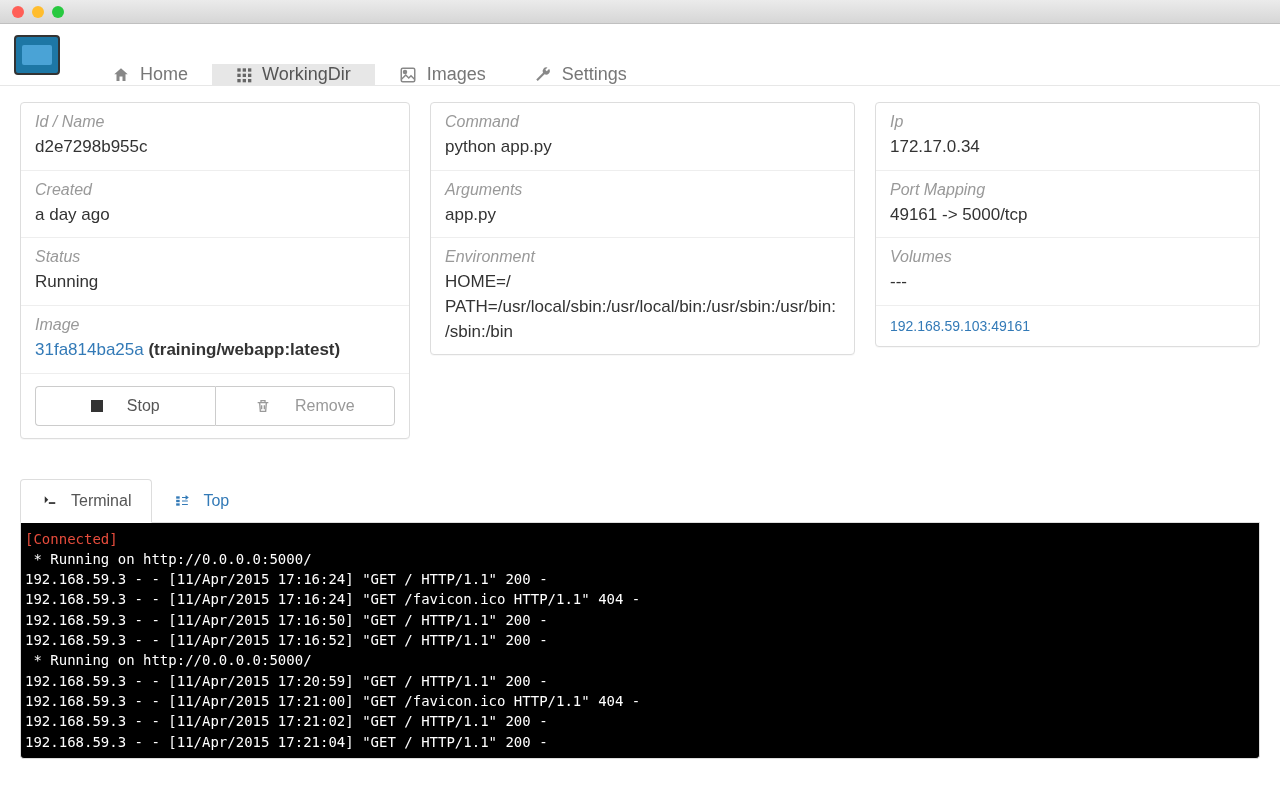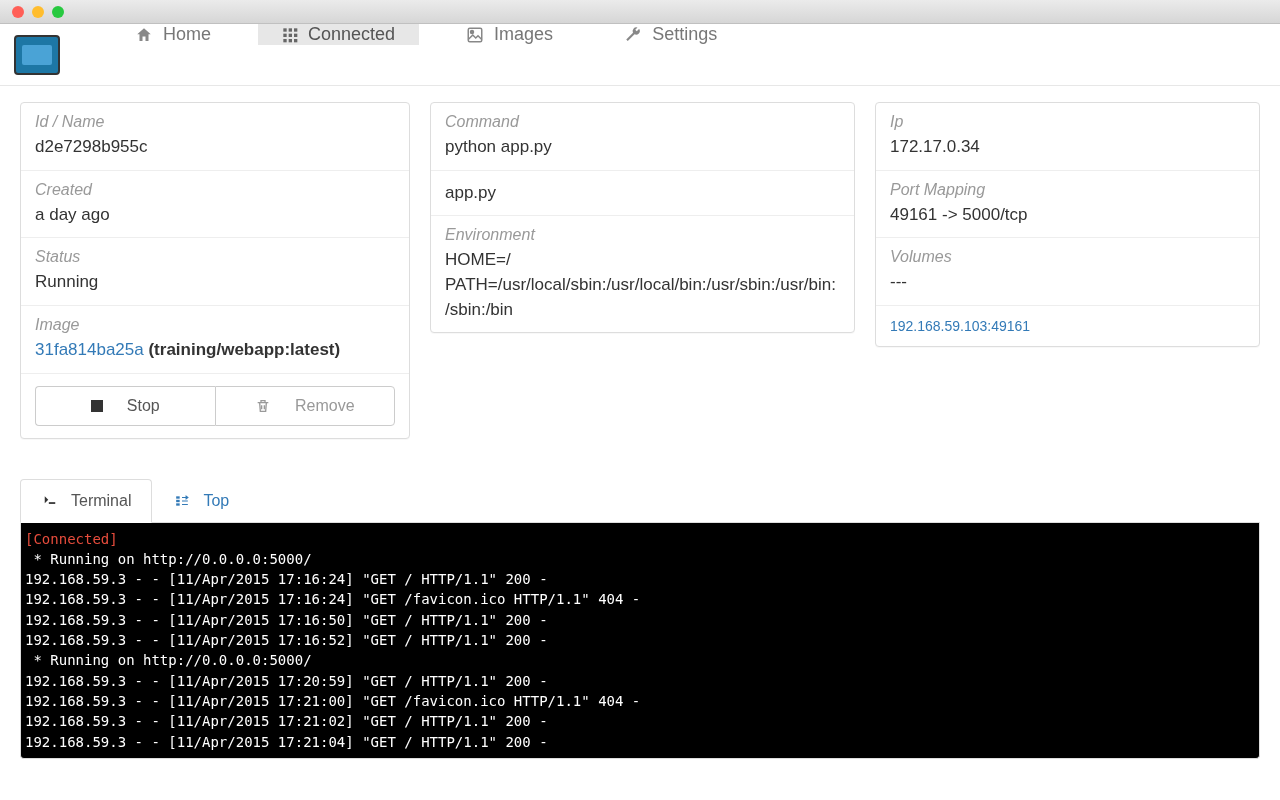--- a/index.html
+++ b/index.html
@@ -2,21 +2,21 @@
 <html><head>
   <meta charset="utf-8">
   <style>
     * { margin: 0; padding: 0; box-sizing: border-box; }
     body { font-family: "Helvetica Neue", Helvetica, Arial, sans-serif; background: #fff; color: #333; font-size: 14px; }
     .titlebar { height: 24px; background: linear-gradient(#ebebeb,#d6d6d6); border-bottom:1px solid #c0c0c0; display:flex; align-items:center; padding-left:12px; gap:8px;}
     .dot{width:12px;height:12px;border-radius:50%;}
     .red{background:#ff5f57;}
     .yellow{background:#ffbd2e;}
     .green{background:#28c940;}
-    .navbar{height:62px;background:#fff;border-bottom:1px solid #e7e7e7;display:flex;align-items:flex-start;padding-left:14px;gap:23px;}
+    .navbar{height:62px;background:#fff;border-bottom:1px solid #e7e7e7;display:flex;align-items:flex-end;padding-left:14px;}
     .logo{width:46px;height:40px;align-self:center;margin-right:28px;background:#1d77a5;border:2px solid #333;border-radius:4px;display:flex;align-items:center;justify-content:center;position:relative;}
     .logo::after{content:"";position:absolute;width:30px;height:20px;background:#4aa3d6;border-radius:2px;}
     .navitem{display:flex;align-items:center;gap:10px;padding:0 24px;color:#777;font-size:18px;cursor:pointer;}
     .navitem.active{background:#e7e7e7;color:#555;}
     .content{padding:16px 20px;display:flex;gap:20px;align-items:flex-start;}
     .panel{border:1px solid #ddd;border-radius:4px;background:#fff;flex:1;box-shadow:0 1px 1px rgba(0,0,0,.03);}
     .pgroup{padding:10px 14px;border-bottom:1px solid #eee;}
     .pgroup:last-child{border-bottom:none;}
     .plabel{color:#999;font-style:italic;font-size:16px;margin-bottom:4px;}
     .pval{color:#333;font-size:17px;line-height:1.45;word-break:break-word;}
@@ -67,21 +67,21 @@
           <rect x="10" y="2" width="5" height="5"></rect>
           <rect x="18" y="2" width="5" height="5"></rect>
           <rect x="2" y="10" width="5" height="5"></rect>
           <rect x="10" y="10" width="5" height="5"></rect>
           <rect x="18" y="10" width="5" height="5"></rect>
           <rect x="2" y="18" width="5" height="5"></rect>
           <rect x="10" y="18" width="5" height="5"></rect>
           <rect x="18" y="18" width="5" height="5"></rect>
         </svg>
       </span>
-    <span>Connected</span>
+    <span>WorkingDir</span>
   </div>
   <div class="navitem">
     <span class="icon">
         <svg width="18" height="18" viewBox="0 0 24 24" fill="none" stroke="#888" stroke-width="2">
           <rect x="3" y="3" width="18" height="18" rx="2"></rect>
           <circle cx="8" cy="8" r="2" fill="#888"></circle>
           <path d="M3 18l6-6 4 4 3-3 5 5" fill="none"></path>
         </svg>
       </span>
     <span>Images</span>
@@ -132,20 +132,21 @@
       </button>
     </div>
   </div>
 
   <div class="panel col2">
     <div class="pgroup">
       <div class="plabel">Command</div>
       <div class="pval">python app.py</div>
     </div>
     <div class="pgroup">
+      <div class="plabel">Arguments</div>
       <div class="pval">app.py</div>
     </div>
     <div class="pgroup">
       <div class="plabel">Environment</div>
       <div class="pval" style="white-space:pre-line">HOME=/
 PATH=/usr/local/sbin:/usr/local/bin:/usr/sbin:/usr/bin:/sbin:/bin</div>
     </div>
   </div>
 
   <div class="panel col3">

